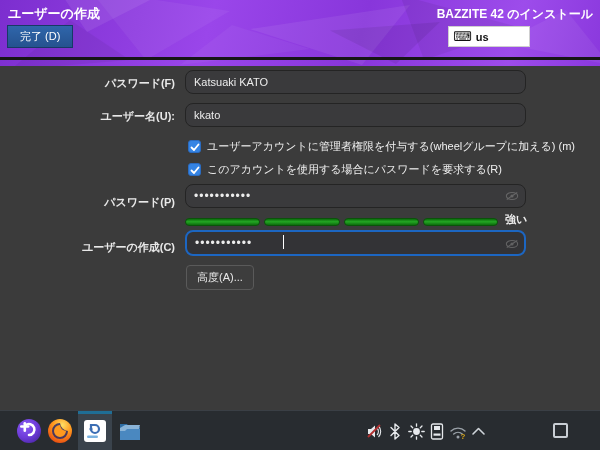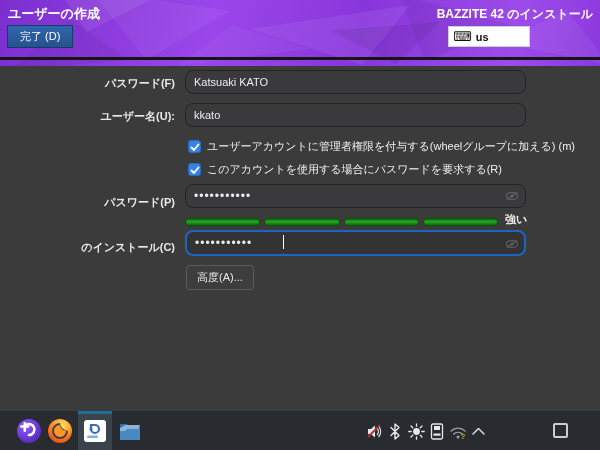--- a/index.html
+++ b/index.html
@@ -117,21 +117,21 @@
   </div>
 
   <div class="strength-bar">
       <div class="seg on"></div>
       <div class="seg on"></div>
       <div class="seg on"></div>
       <div class="seg on"></div>
     </div>
   <div class="strength-label">強い</div>
 
-  <label class="flabel" style="top:240px;">のインストール(C)</label>
+  <label class="flabel" style="top:240px;">ユーザーの作成(C)</label>
   <div class="pw-wrap focused" style="top:230px;height:27px;">
     <input class="field" value="•••••••••••" style="">
     <span class="caret"></span>
     <svg class="eye" viewBox="0 0 16 16">
       <ellipse cx="8" cy="8" rx="6.5" ry="4" fill="none" stroke="#8a8a8a" stroke-width="1.2"></ellipse>
       <circle cx="8" cy="8" r="1.8" fill="#8a8a8a"></circle>
       <line x1="2" y1="12" x2="14" y2="4" stroke="#8a8a8a" stroke-width="1.2"></line>
     </svg>
   </div>
 

